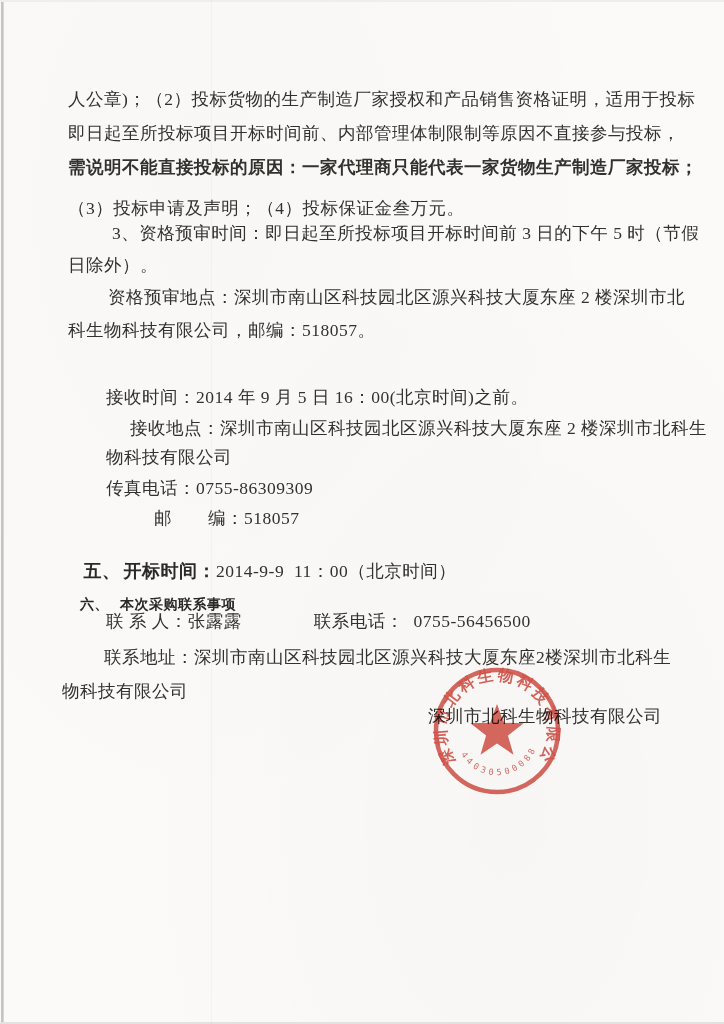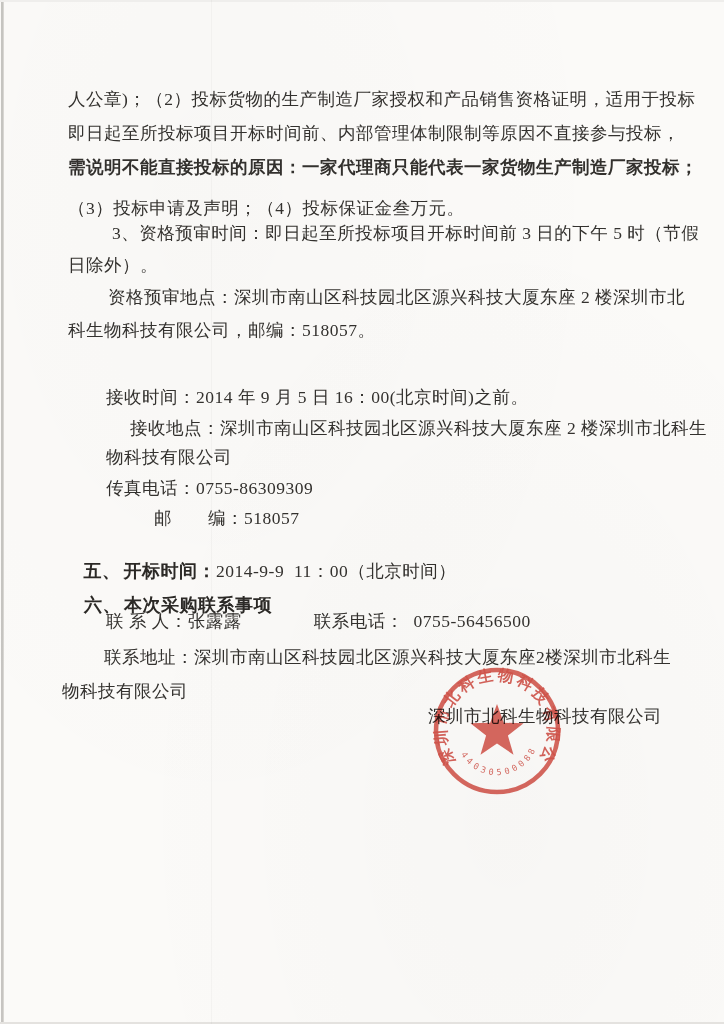--- a/index.html
+++ b/index.html
@@ -68,21 +68,21 @@
   <div class="ln" style="left:106px;top:386px;">接收时间：2014 年 9 月 5 日 16：00(北京时间)之前。</div>
   <div class="ln" style="left:106px;top:417px;margin-left:24px;">接收地点：深圳市南山区科技园北区源兴科技大厦东座 2 楼深圳市北科生</div>
   <div class="ln" style="left:106px;top:446px;">物科技有限公司</div>
   <div class="ln" style="left:106px;top:477px;">传真电话：0755-86309309</div>
   <div class="ln" style="left:106px;top:507px;margin-left:48px;">邮　　编：518057</div>
 
   <div class="ln" style="left:64px;top:538px;">
     <span class="hnum bold" style="font-size:18px;">五、</span><span class="bold" style="font-size:18px;">开标时间：</span><span>2014-9-9  11：00（北京时间）</span>
   </div>
 
-  <div class="ln bold" style="left:64px;top:572px;font-size:18px;">
+  <div class="ln bold" style="left:64px;top:572px;font-size:14px;">
     <span class="hnum">六、</span><span>本次采购联系事项</span>
   </div>
 
   <div class="ln" style="left:106px;top:610px;">联 系 人：张露露　　　　联系电话：  0755-56456500</div>
   <div class="ln" style="left:104px;top:646px;">联系地址：深圳市南山区科技园北区源兴科技大厦东座2楼深圳市北科生</div>
   <div class="ln" style="left:62px;top:680px;">物科技有限公司</div>
 
   <div class="ln sig" style="left:428px;top:705px;">深圳市北科生物科技有限公司</div>
 
   <svg class="stamp" viewBox="0 0 132 132">

